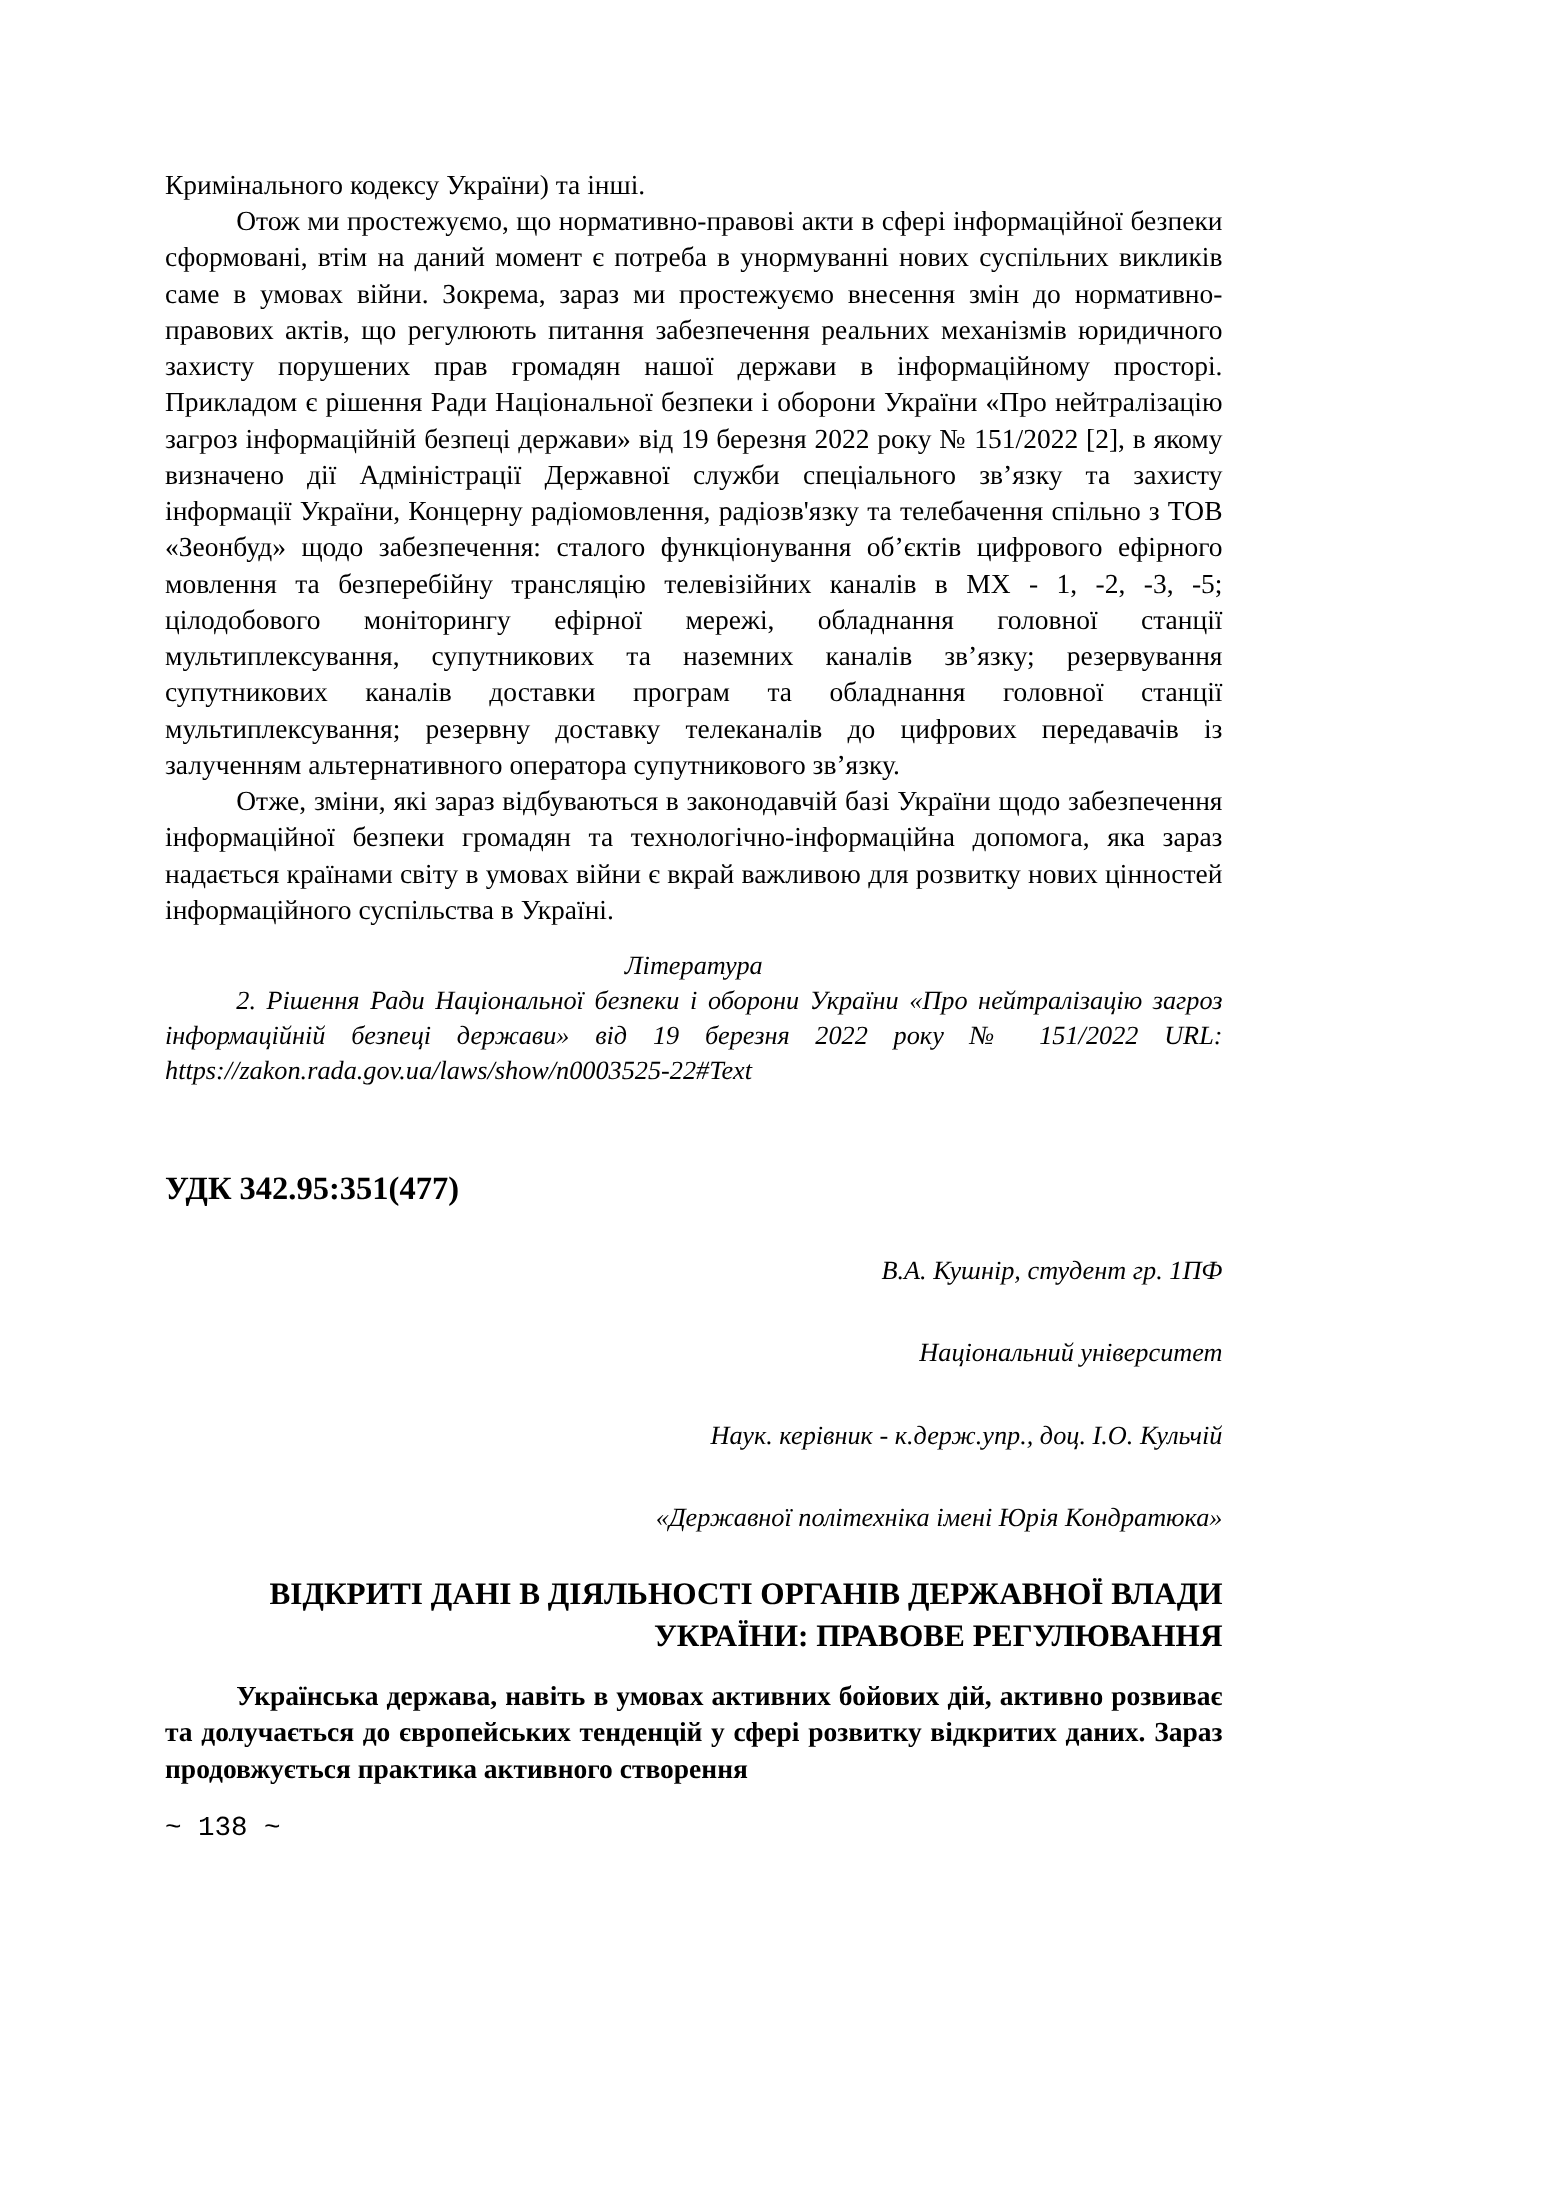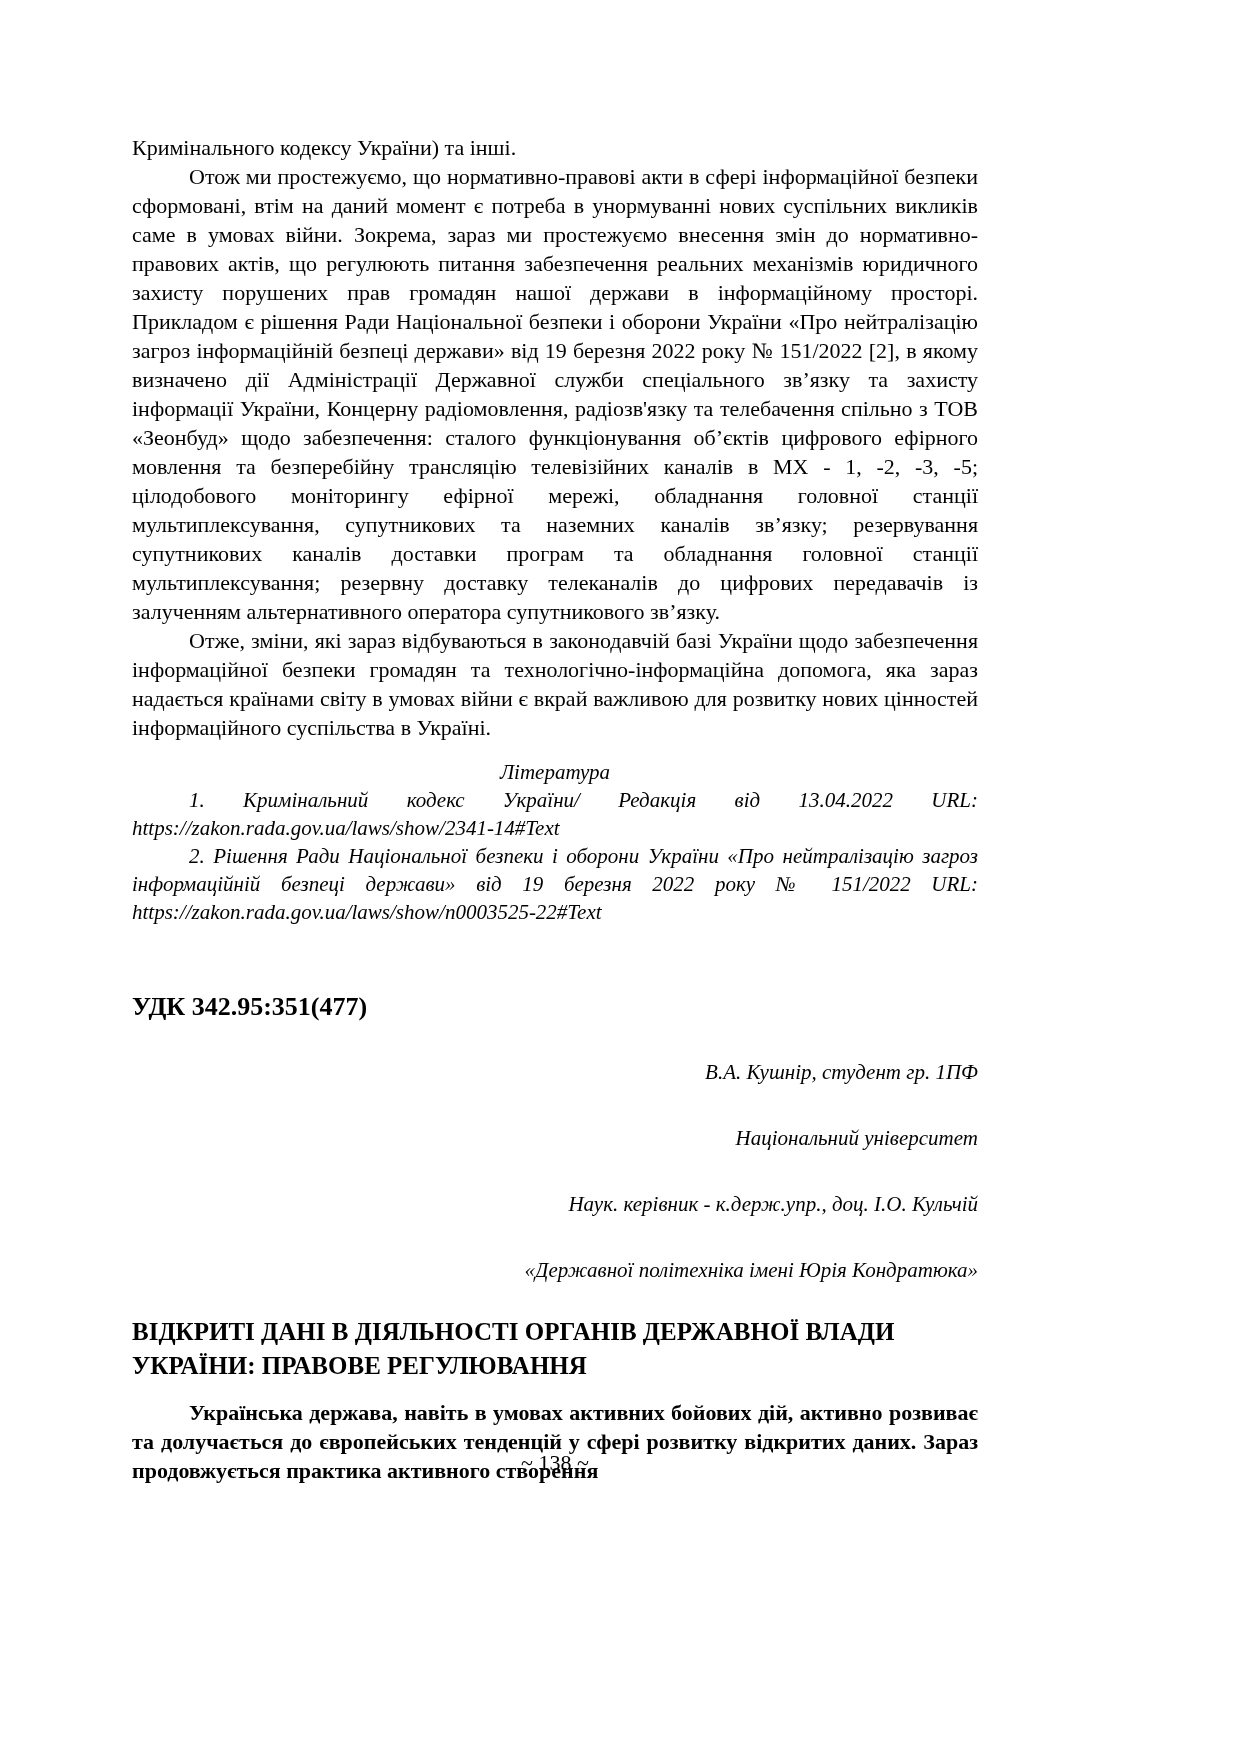--- a/index.html
+++ b/index.html
@@ -62,49 +62,48 @@
     font-style: italic;
     font-size: 21px;
     line-height: 30px;
     margin-top: 36px;
   }
   .article-title {
     margin: 30px 0 0 0;
     font-weight: bold;
     font-size: 25px;
     line-height: 34px;
-    text-align: left;
+    text-align: right;
   }
   .opening-para { margin-top: 15px; font-weight: bold; }
 
   .page-number {
     position: absolute;
     left: 132px;
     width: 846px;
     top: 1448px;
-    text-align: center;
     font-size: 22px;
     line-height: 29px;
+    font-family: Liberation Mono, monospace;
   }
 </style>
 </head>
 <body>
 
 <div class="page">
   <div class="textblock">
 
     <p class="body-para">Кримінального кодексу України) та інші.</p>
 
     <p class="body-para indent">Отож ми простежуємо, що нормативно-правові акти в сфері інформаційної безпеки сформовані, втім на даний момент є потреба в унормуванні нових суспільних викликів саме в умовах війни. Зокрема, зараз ми простежуємо внесення змін до нормативно-правових актів, що регулюють питання забезпечення реальних механізмів юридичного захисту порушених прав громадян нашої держави в інформаційному просторі. Прикладом є рішення Ради Національної безпеки і оборони України «Про нейтралізацію загроз інформаційній безпеці держави» від 19 березня 2022 року № 151/2022 [2], в якому визначено дії Адміністрації Державної служби спеціального зв’язку та захисту інформації України, Концерну радіомовлення, радіозв'язку та телебачення спільно з ТОВ «Зеонбуд» щодо забезпечення: сталого функціонування об’єктів цифрового ефірного мовлення та безперебійну трансляцію телевізійних каналів в МХ - 1, -2, -3, -5; цілодобового моніторингу ефірної мережі, обладнання головної станції мультиплексування, супутникових та наземних каналів зв’язку; резервування супутникових каналів доставки програм та обладнання головної станції мультиплексування; резервну доставку телеканалів до цифрових передавачів із залученням альтернативного оператора супутникового зв’язку.</p>
 
     <p class="body-para indent">Отже, зміни, які зараз відбуваються в законодавчій базі України щодо забезпечення інформаційної безпеки громадян та технологічно-інформаційна допомога, яка зараз надається країнами світу в умовах війни є вкрай важливою для розвитку нових цінностей інформаційного суспільства в Україні.</p>
 
     <div class="lit-section">
       <p class="lit-heading">Література</p>
-      <p class="lit-item">1. Кримінальний кодекс України/ Редакція від 13.04.2022 URL: https://zakon.rada.gov.ua/laws/show/2341-14#Text</p>
       <p class="lit-item">2. Рішення Ради Національної безпеки і оборони України «Про нейтралізацію загроз інформаційній безпеці держави» від 19 березня 2022 року № 151/2022 URL: https://zakon.rada.gov.ua/laws/show/n0003525-22#Text</p>
     </div>
 
     <div class="next-article">
       <p class="udc">УДК 342.95:351(477)</p>
 
       <div class="authors">
         <p class="author-line">В.А. Кушнір, студент гр. 1ПФ</p>
         <p class="author-line">Національний університет</p>
         <p class="author-line">Наук. керівник - к.держ.упр., доц. І.О. Кульчій</p>

